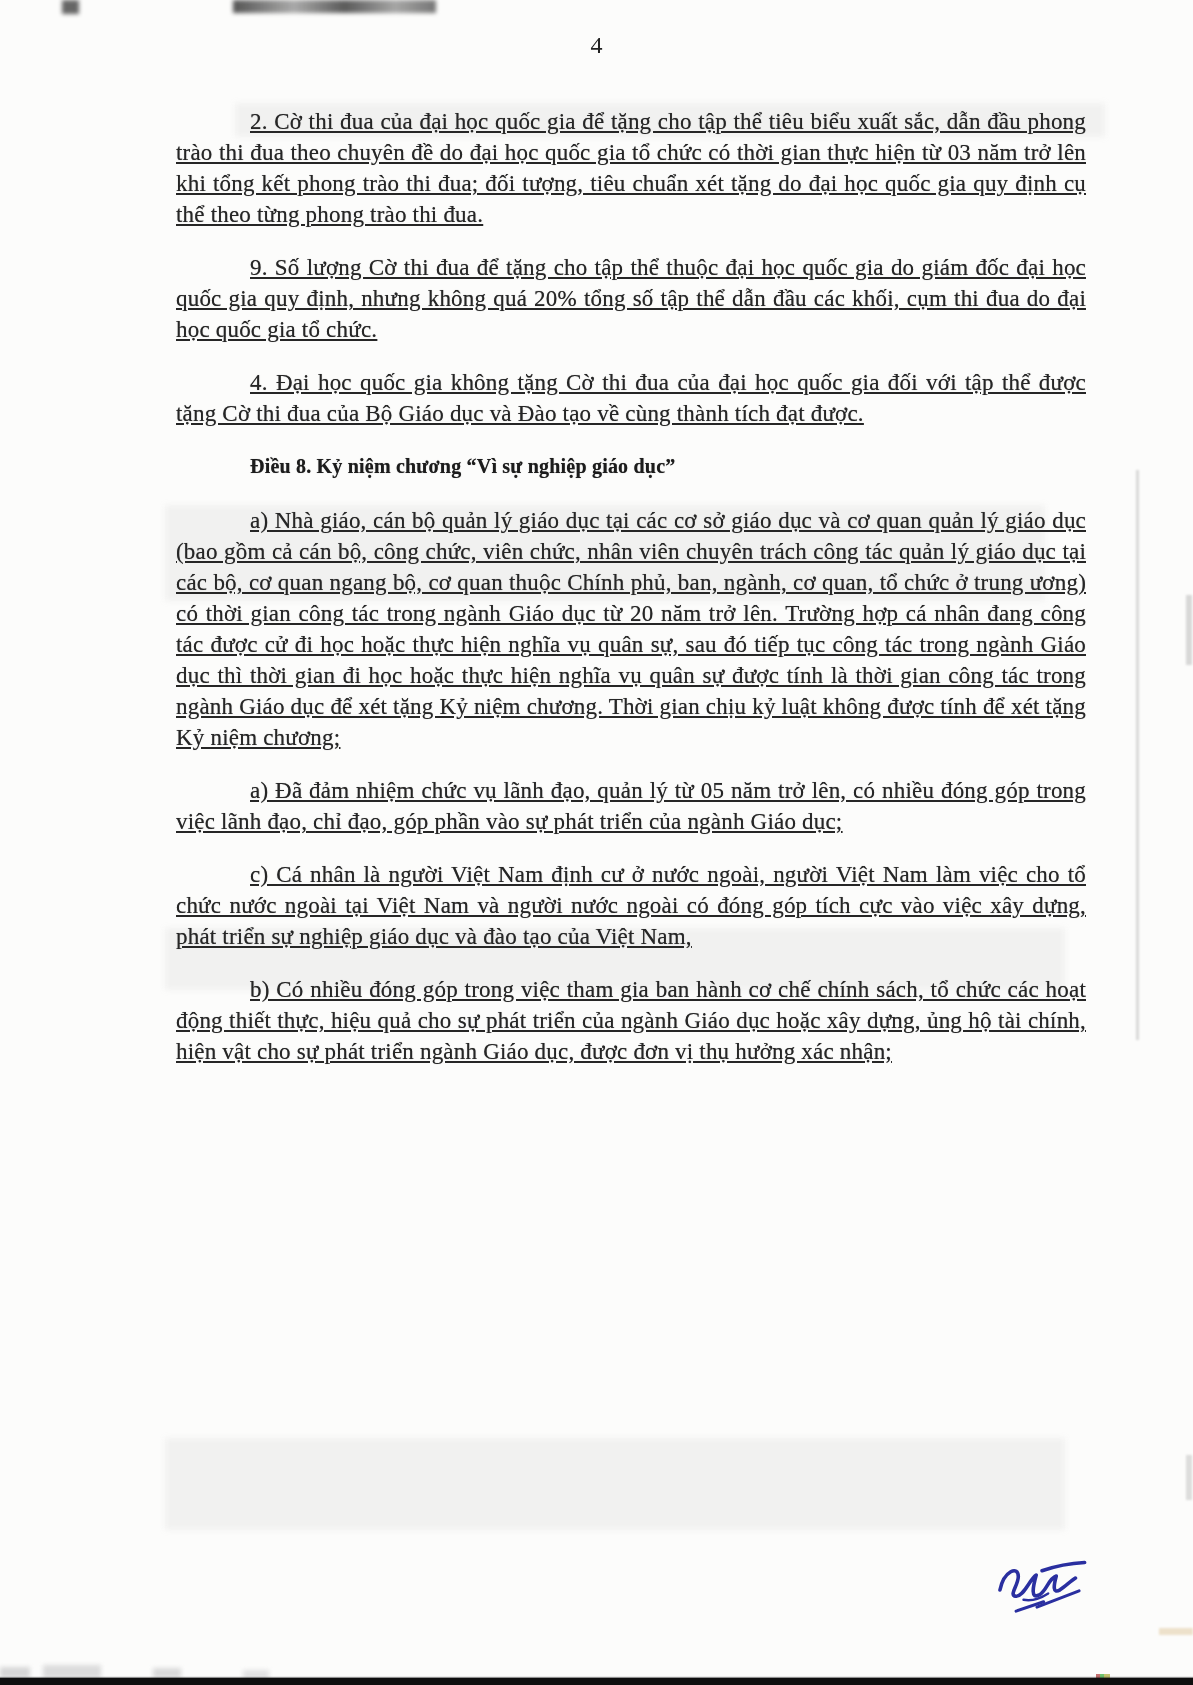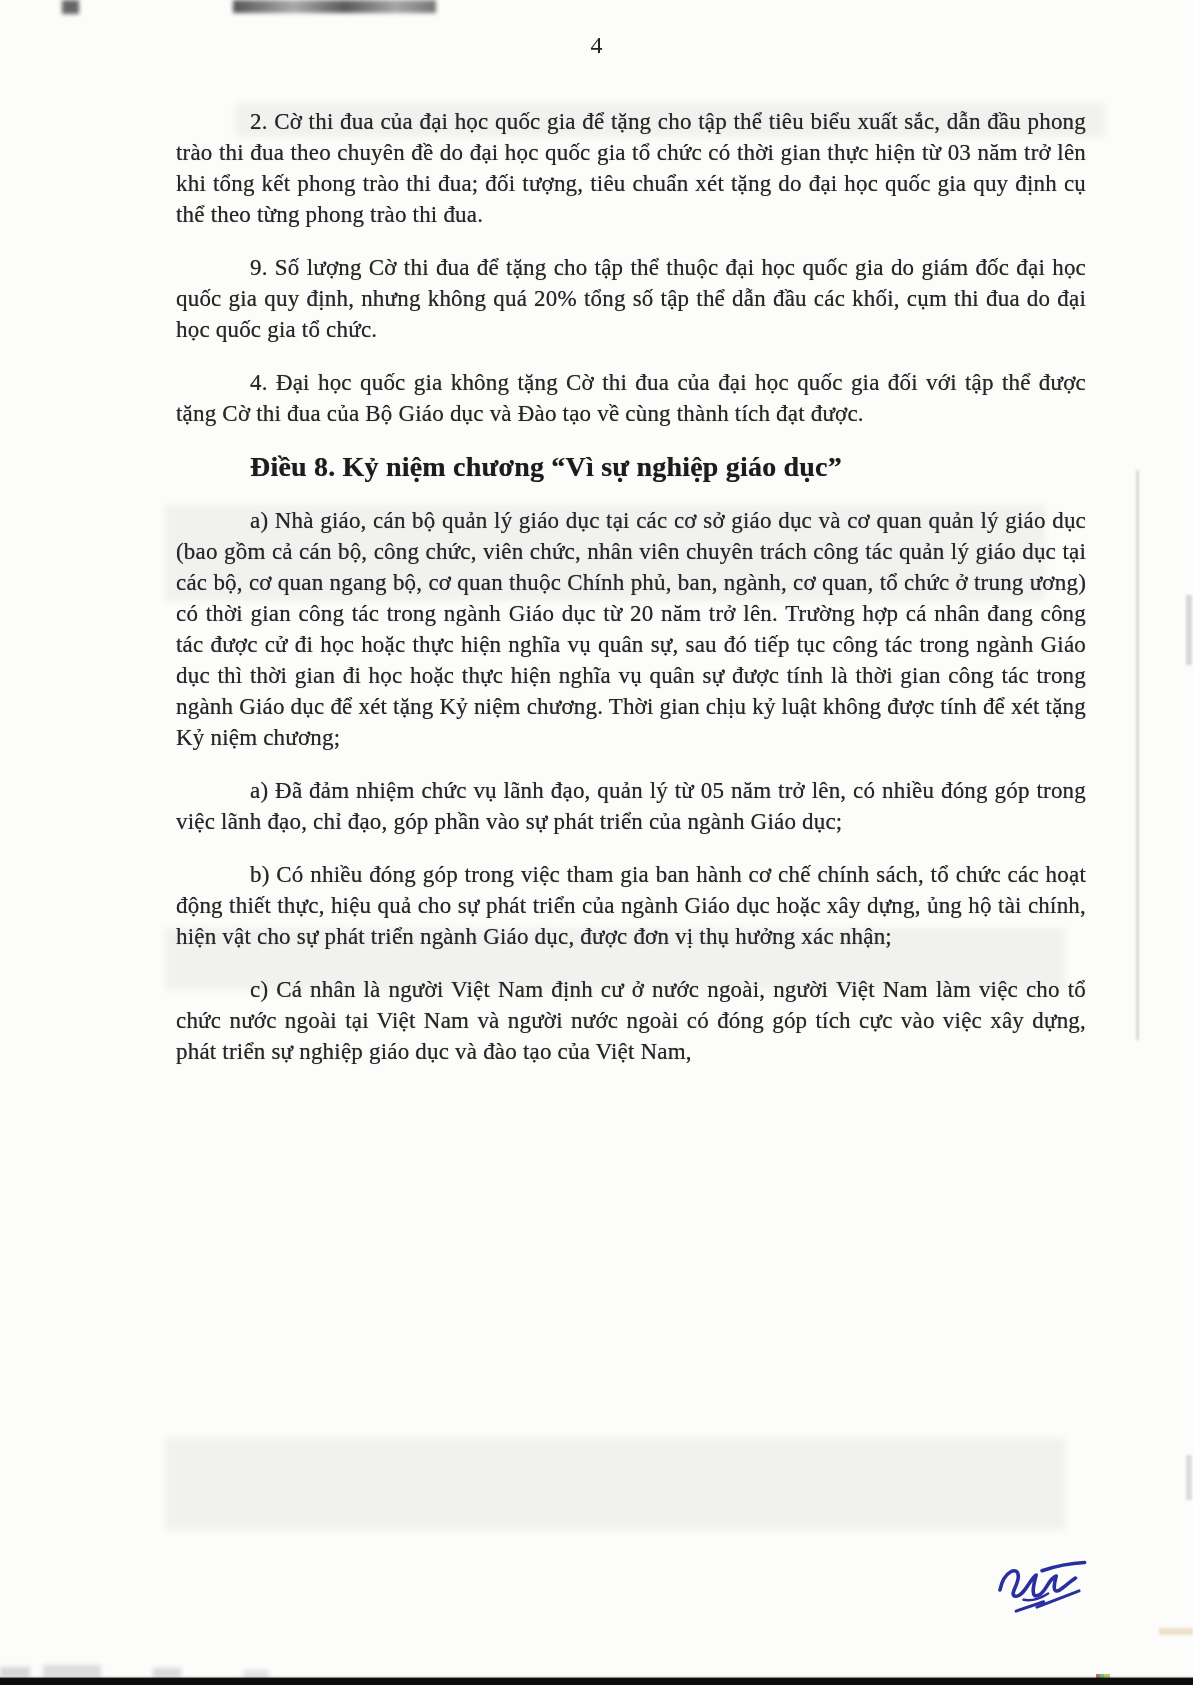--- a/index.html
+++ b/index.html
@@ -16,24 +16,24 @@
     text-align:center;font-size:24px;color:#222;
   }
   .text-column{
     position:absolute;top:106px;left:176px;width:926px;
     color:#262626;
     font-size:23px;line-height:31px;
     text-align:justify;
     letter-spacing:0.2px;
     text-shadow:0 0 0.7px rgba(40,40,40,0.65);
   }
-  .para{margin:0 16px 22px 0;text-indent:74px;}
+  .para{margin:0 16px 22px 0;text-indent:74px;text-decoration:underline;}
   .heading{
     margin:0 0 23px 0;text-indent:74px;
-    font-size:28px;font-weight:bold;color:#1c1c1c;
+    font-size:20px;font-weight:bold;color:#1c1c1c;
     text-align:left;
   }
   
   .scan-shade{position:absolute;background:rgba(150,150,150,0.10);filter:blur(3px);pointer-events:none;}
   .shade-1{left:235px;top:103px;width:870px;height:34px;}
   .shade-2{left:165px;top:505px;width:880px;height:96px;}
   .shade-3{left:165px;top:928px;width:900px;height:62px;}
   .shade-4{left:165px;top:1438px;width:900px;height:92px;}
   
   .artifact{position:absolute;pointer-events:none;}
@@ -72,22 +72,22 @@
 
   <div class="page-number">4</div>
 
   <main class="text-column">
     <p class="para">2. Cờ thi đua của đại học quốc gia để tặng cho tập thể tiêu biểu xuất sắc, dẫn đầu phong trào thi đua theo chuyên đề do đại học quốc gia tổ chức có thời gian thực hiện từ 03 năm trở lên khi tổng kết phong trào thi đua; đối tượng, tiêu chuẩn xét tặng do đại học quốc gia quy định cụ thể theo từng phong trào thi đua.</p>
     <p class="para">9. Số lượng Cờ thi đua để tặng cho tập thể thuộc đại học quốc gia do giám đốc đại học quốc gia quy định, nhưng không quá 20% tổng số tập thể dẫn đầu các khối, cụm thi đua do đại học quốc gia tổ chức.</p>
     <p class="para">4. Đại học quốc gia không tặng Cờ thi đua của đại học quốc gia đối với tập thể được tặng Cờ thi đua của Bộ Giáo dục và Đào tạo về cùng thành tích đạt được.</p>
     <h2 class="heading">Điều 8. Kỷ niệm chương “Vì sự nghiệp giáo dục”</h2>
     <p class="para">a) Nhà giáo, cán bộ quản lý giáo dục tại các cơ sở giáo dục và cơ quan quản lý giáo dục (bao gồm cả cán bộ, công chức, viên chức, nhân viên chuyên trách công tác quản lý giáo dục tại các bộ, cơ quan ngang bộ, cơ quan thuộc Chính phủ, ban, ngành, cơ quan, tổ chức ở trung ương) có thời gian công tác trong ngành Giáo dục từ 20 năm trở lên. Trường hợp cá nhân đang công tác được cử đi học hoặc thực hiện nghĩa vụ quân sự, sau đó tiếp tục công tác trong ngành Giáo dục thì thời gian đi học hoặc thực hiện nghĩa vụ quân sự được tính là thời gian công tác trong ngành Giáo dục để xét tặng Kỷ niệm chương. Thời gian chịu kỷ luật không được tính để xét tặng Kỷ niệm chương;</p>
     <p class="para">a) Đã đảm nhiệm chức vụ lãnh đạo, quản lý từ 05 năm trở lên, có nhiều đóng góp trong việc lãnh đạo, chỉ đạo, góp phần vào sự phát triển của ngành Giáo dục;</p>
+    <p class="para">c) Cá nhân là người Việt Nam định cư ở nước ngoài, người Việt Nam làm việc cho tổ chức nước ngoài tại Việt Nam và người nước ngoài có đóng góp tích cực vào việc xây dựng, phát triển sự nghiệp giáo dục và đào tạo của Việt Nam,</p>
     <p class="para">b) Có nhiều đóng góp trong việc tham gia ban hành cơ chế chính sách, tổ chức các hoạt động thiết thực, hiệu quả cho sự phát triển của ngành Giáo dục hoặc xây dựng, ủng hộ tài chính, hiện vật cho sự phát triển ngành Giáo dục, được đơn vị thụ hưởng xác nhận;</p>
-    <p class="para">c) Cá nhân là người Việt Nam định cư ở nước ngoài, người Việt Nam làm việc cho tổ chức nước ngoài tại Việt Nam và người nước ngoài có đóng góp tích cực vào việc xây dựng, phát triển sự nghiệp giáo dục và đào tạo của Việt Nam,</p>
   </main>
 
   <svg class="signature" viewBox="0 0 104 76" fill="none" stroke="#2a2fa0" stroke-width="3.6" stroke-linecap="round" stroke-linejoin="round">
     <path d="M14,36 C19,17 34,12 33,24 C32,33 23,41 29,43 C37,45 44,27 51,23 C47,35 44,47 53,43 C61,39 63,27 71,25 C68,34 66,43 74,39 C79,36 85,31 90,28"></path>
     <path d="M57,19 C71,15 88,13 100,13"></path>
     <path d="M29,58 L57,50" stroke-width="3"></path>
     <path d="M50,55 L93,41" stroke-width="3"></path>
     <path d="M37,47 C45,49 55,46 62,42" stroke-width="2.4"></path>
   </svg>
 

